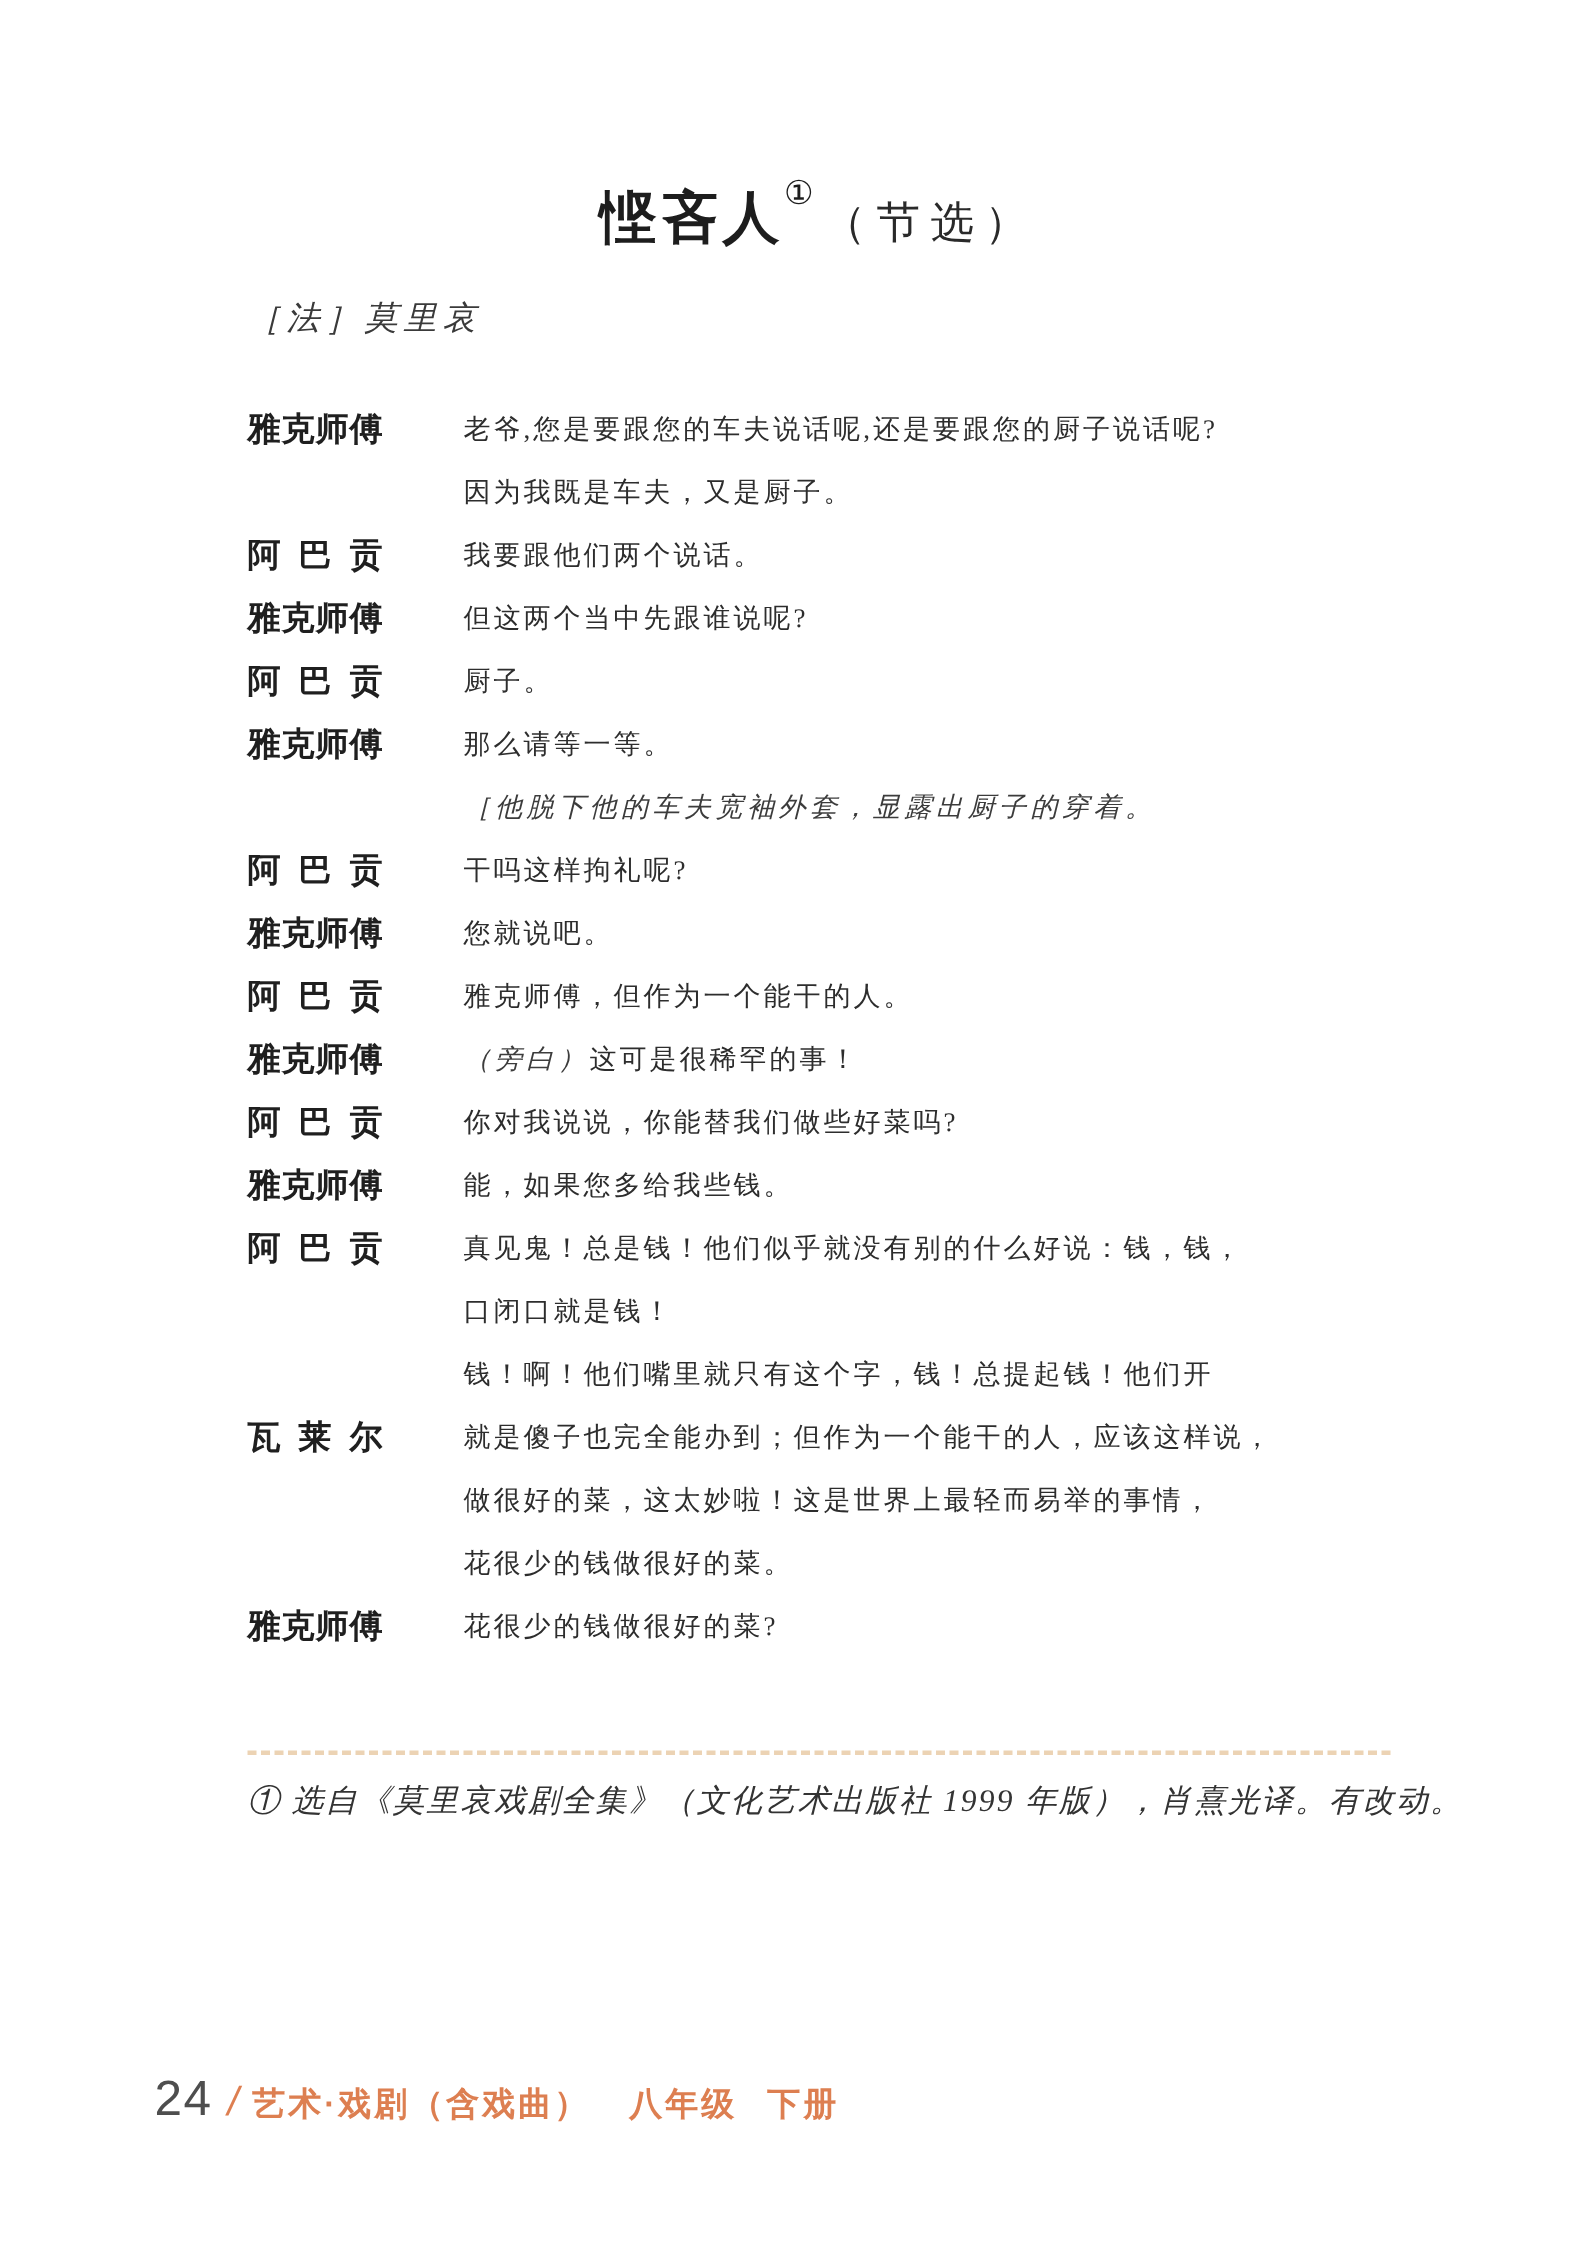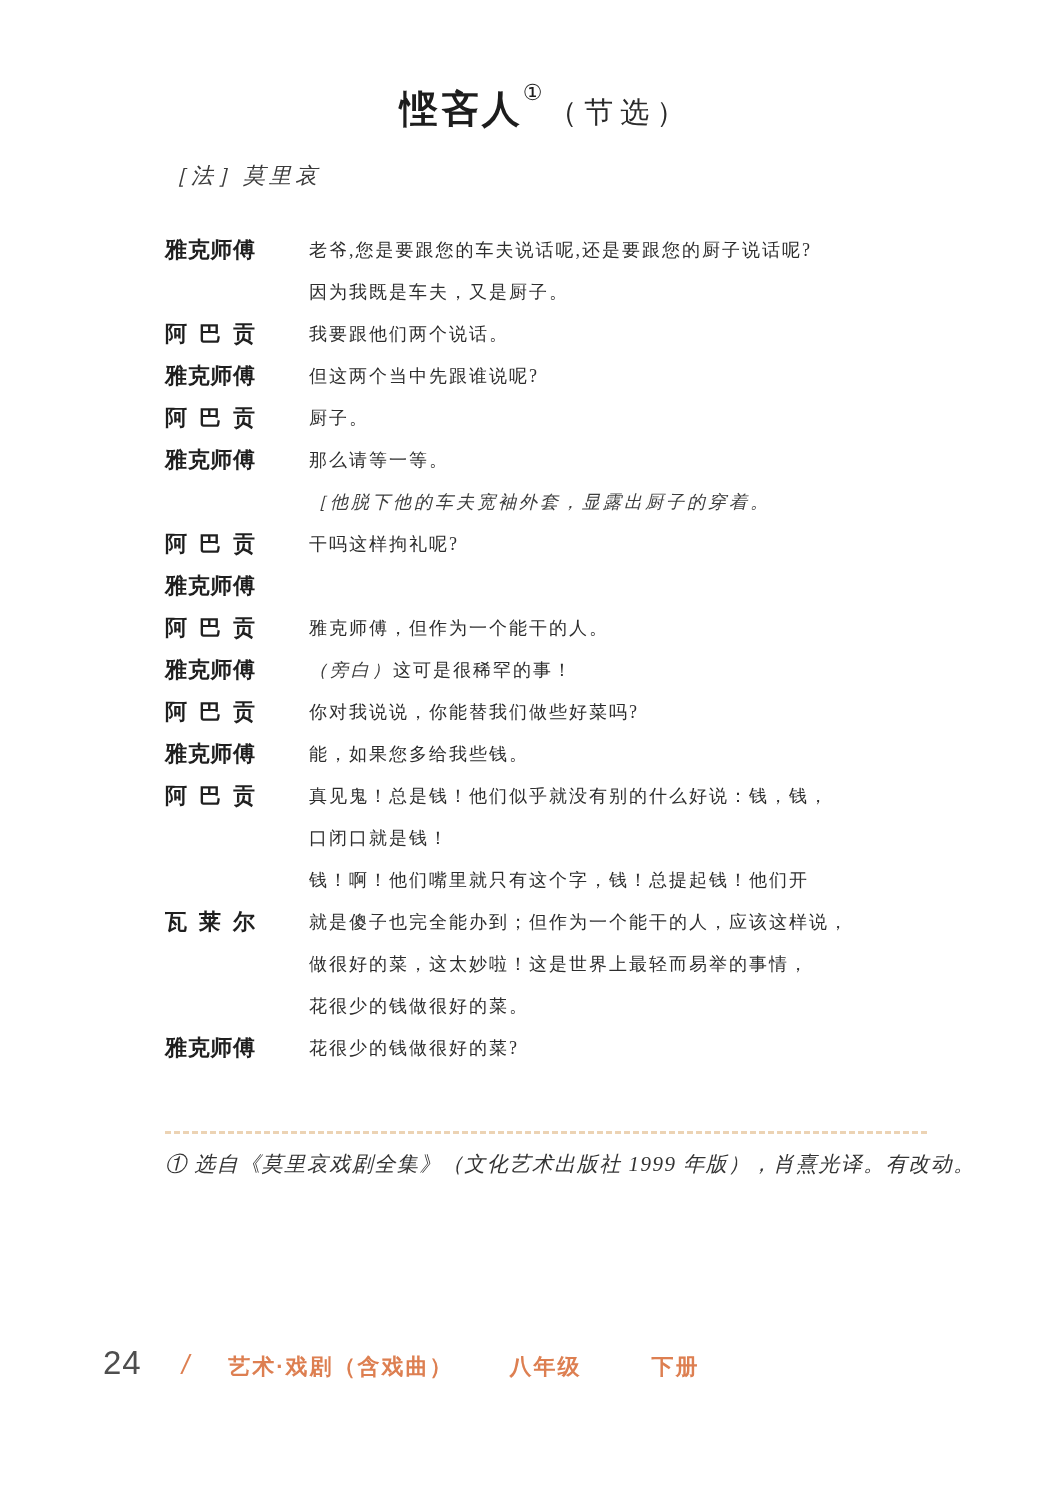--- a/index.html
+++ b/index.html
@@ -8,21 +8,21 @@
     background: #ffffff;
     font-family: "Liberation Serif", "DejaVu Serif", serif;
     color: #2d2d2d;
     overflow: hidden;
     position: relative;
   }
   .page { position: relative; width: 1060px; height: 1508px; background: #fff; }
   .content { margin-left: 165px; width: 762px; }
 
   
-  .title-block { padding-top: 84px; text-align: center; }
+  .title-block { padding-top: 120px; text-align: center; }
   .title-main {
     font-size: 38px; font-weight: 700; letter-spacing: 3px; color: #1d1d1d;
   }
   .title-ref {
     font-size: 22px; font-weight: 400; position: relative; top: -16px; color: #1d1d1d;
   }
   .title-sub {
     font-size: 29px; font-weight: 400; letter-spacing: 7px; margin-left: 6px; color: #2a2a2a;
   }
   .author {
@@ -53,32 +53,31 @@
     margin-top: 62px; border-top: 3px dashed #ecd3b4; width: 762px; height: 0;
   }
   .footnote {
     margin-top: 14px; font-size: 21px; line-height: 32px;
     font-style: italic; color: #333333; letter-spacing: 1.5px;
     white-space: nowrap;
   }
 
   
   .footer {
-    position: absolute; left: 103px; top: 1344px;
+    position: absolute; left: 103px; top: 1380px;
     display: flex; align-items: baseline;
     font-family: "Liberation Sans", "DejaVu Sans", sans-serif;
-    gap: 30px;
   }
   .page-num { font-size: 33px; font-weight: 400; color: #4e4e4e; letter-spacing: 1px; }
   .footer-slash { font-size: 27px; margin: 0 9px 0 10px; font-style: italic; font-weight: 400; }
   .footer-course, .footer-grade, .footer-vol {
     font-size: 22px; font-weight: 700; letter-spacing: 2px;
   }
   .footer-grade { margin-left: 26px; }
-  .footer-vol { margin-left: 40px; text-align: right; }
+  .footer-vol { margin-left: 20px; text-align: right; }
   .accent { color: #dd7f51; }
 </style>
 </head>
 <body>
 
 <div class="page">
   <div class="content">
 
     <div class="title-block">
       <span class="title-main">悭吝人</span><sup class="title-ref">①</sup><span class="title-sub">（节选）</span>
@@ -125,20 +124,23 @@
           </div>
         </div>
         <div class="row">
           <span class="speaker">阿 巴 贡</span>
           <div class="lines">
             <div class="line"><span>干吗这样拘礼呢?</span></div>
           </div>
         </div>
         <div class="row">
           <span class="speaker">雅克师傅</span>
+          <div class="lines">
+            <div class="line"><span>您就说吧。</span></div>
+          </div>
         </div>
         <div class="row">
           <span class="speaker">阿 巴 贡</span>
           <div class="lines">
             <div class="line"><span>雅克师傅，但作为一个能干的人。</span></div>
           </div>
         </div>
         <div class="row">
           <span class="speaker">雅克师傅</span>
           <div class="lines">

